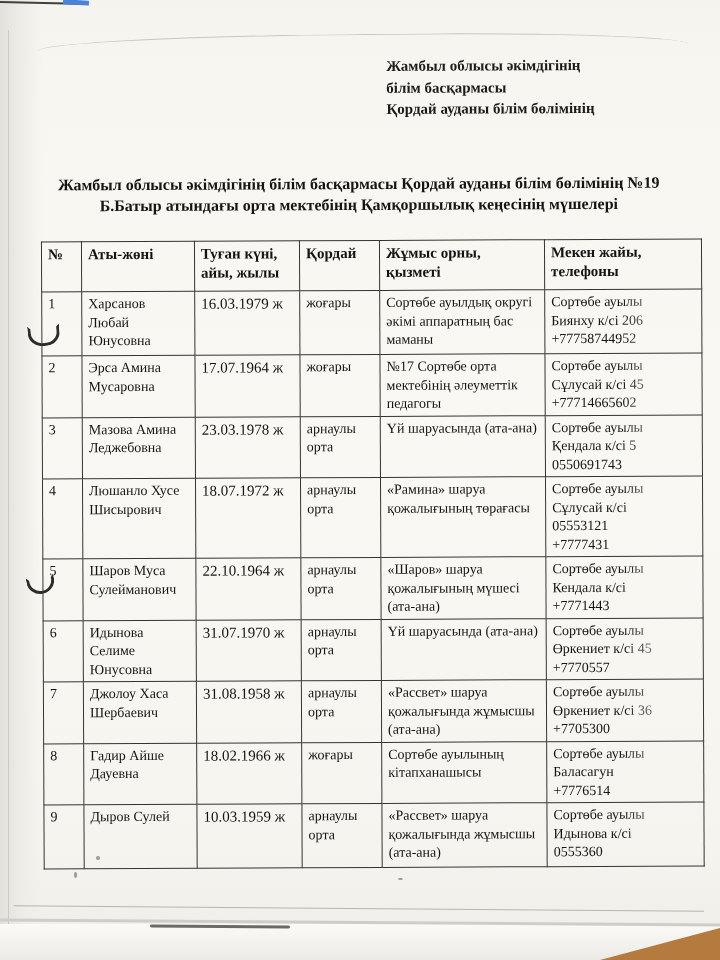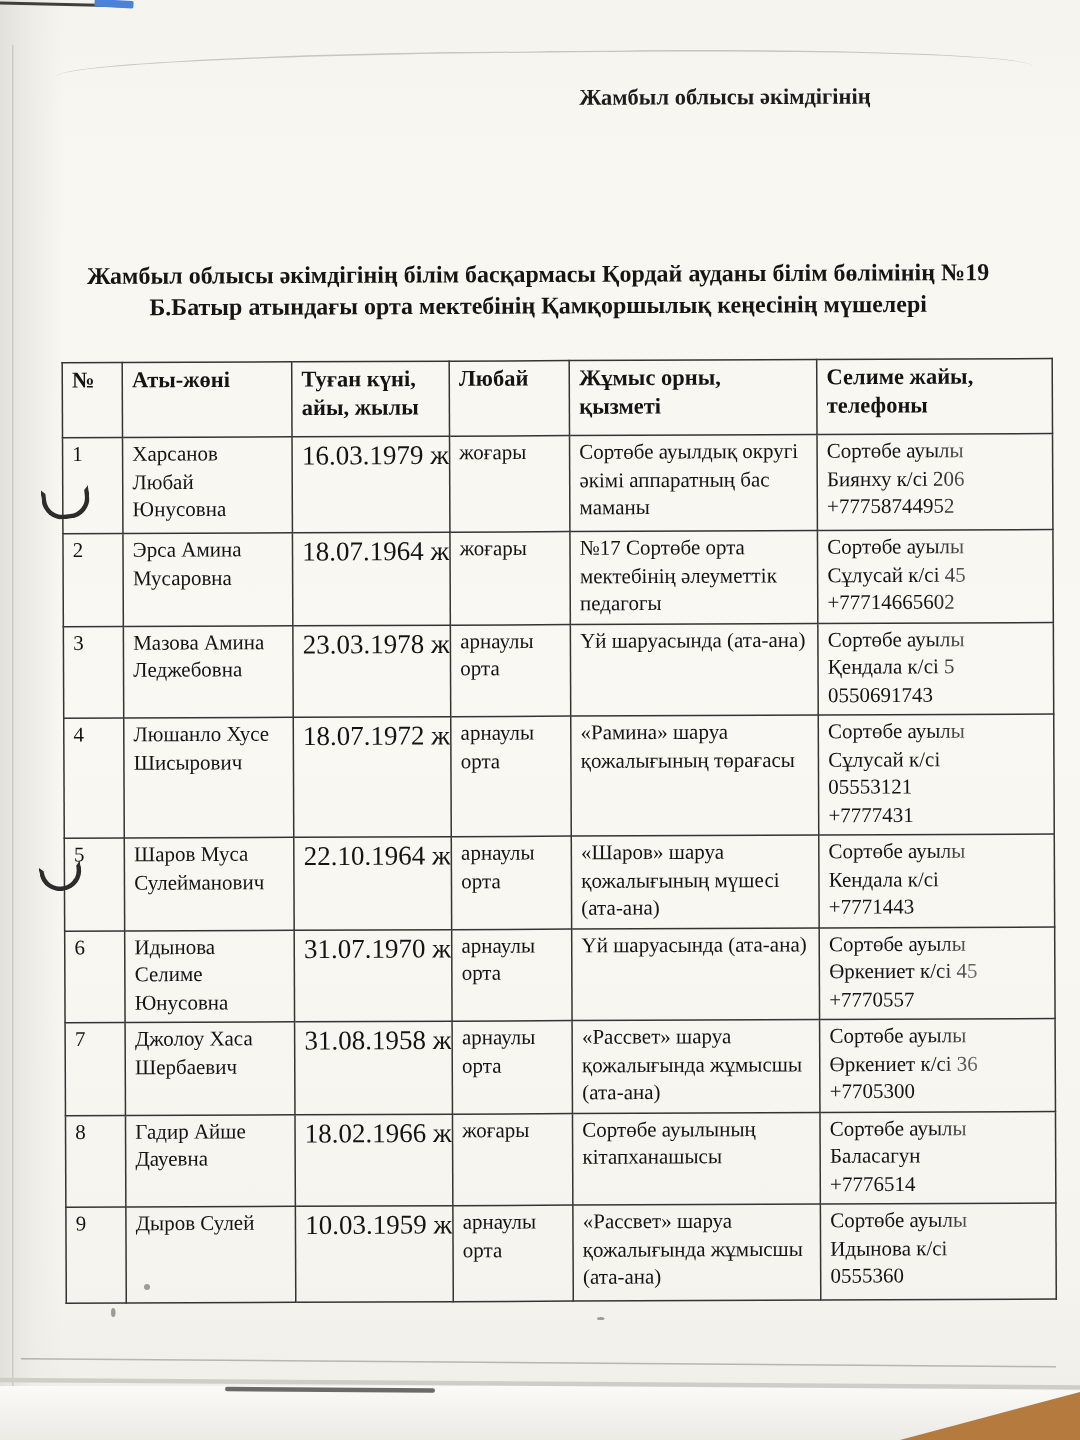--- a/index.html
+++ b/index.html
@@ -51,21 +51,21 @@
   table.main th,table.main td{border:1.4px solid #343432;vertical-align:top;padding:3px 6px 2px 6px;
     overflow:hidden;}
   table.main th{font-weight:bold;font-size:15px;text-align:left;line-height:19px;}
   table.main col.c-num{width:40px;}
   table.main col.c-name{width:113px;}
   table.main col.c-birth{width:105px;}
   table.main col.c-edu{width:80px;}
   table.main col.c-work{width:165px;}
   table.main col.c-addr{width:157px;}
   table.main td{line-height:18.5px;}
-  td.birth{font-size:18px;white-space:nowrap;}
+  td.birth{font-size:15px;white-space:nowrap;}
   td.addr{line-height:18.5px;
     -webkit-mask-image:linear-gradient(90deg,#000 0%,#000 48%,rgba(0,0,0,0.45) 74%,rgba(0,0,0,0.18) 100%);
     mask-image:linear-gradient(90deg,#000 0%,#000 48%,rgba(0,0,0,0.45) 74%,rgba(0,0,0,0.18) 100%);margin-left:36px;}
   thead tr{height:50px;}
   tbody tr:nth-child(1){height:64px;}
   tbody tr:nth-child(2){height:56px;}
   tbody tr:nth-child(3){height:50px;}
   tbody tr:nth-child(4){height:66px;}
   tbody tr:nth-child(5){height:52px;}
   tbody tr:nth-child(6){height:50px;}
@@ -80,60 +80,62 @@
   <div class="left-shade"></div>
   <div class="left-edge-line"></div>
   <div class="top-curve"></div>
   <div class="top-left-line"></div>
   <div class="blue-mark"></div>
 
   <div class="print">
 
     <div class="corner-note">
       <div>Жамбыл облысы әкімдігінің</div>
+      <div>білім басқармасы</div>
+      <div>Қордай ауданы білім бөлімінің</div>
     </div>
 
     <div class="doc-title">Жамбыл облысы әкімдігінің білім басқармасы Қордай ауданы білім бөлімінің №19 Б.Батыр атындағы орта мектебінің Қамқоршылық кеңесінің мүшелері</div>
 
     <table class="main">
       <colgroup>
         <col class="c-num">
           <col class="c-name">
           <col class="c-birth">
         <col class="c-edu">
           <col class="c-work">
           <col class="c-addr">
       </colgroup>
       <thead>
         <tr id="thead-row">
             <th>№</th>
             <th>Аты-жөні</th>
             <th>Туған күні, айы, жылы</th>
-            <th>Любай</th>
+            <th>Қордай</th>
             <th>Жұмыс орны, қызметі</th>
-            <th>Селиме жайы, телефоны</th>
+            <th>Мекен жайы, телефоны</th>
           </tr>
       </thead>
       <tbody id="tbody-rows">
           <tr>
             <td class="num">1</td>
             <td class="name">Харсанов Любай Юнусовна</td>
             <td class="birth">16.03.1979 ж</td>
             <td class="edu">жоғары</td>
             <td class="work">Сортөбе ауылдық округі әкімі аппаратның бас маманы</td>
             <td class="addr">
               <div>Сортөбе ауылы</div>
               <div>Биянху к/сі 206</div>
               <div>+77758744952</div>
             </td>
           </tr>
           <tr>
             <td class="num">2</td>
             <td class="name">Эрса Амина Мусаровна</td>
-            <td class="birth">18.07.1964 ж</td>
+            <td class="birth">17.07.1964 ж</td>
             <td class="edu">жоғары</td>
             <td class="work">№17 Сортөбе орта мектебінің әлеуметтік педагогы</td>
             <td class="addr">
               <div>Сортөбе ауылы</div>
               <div>Сұлусай к/сі 45</div>
               <div>+77714665602</div>
             </td>
           </tr>
           <tr>
             <td class="num">3</td>

